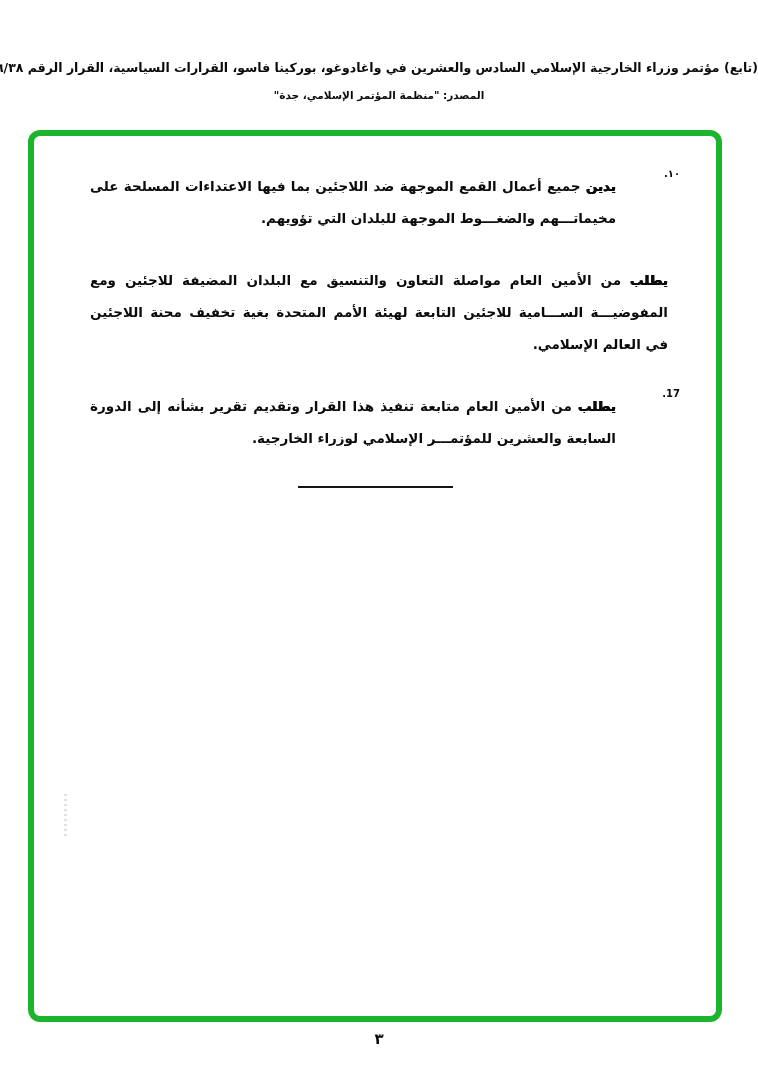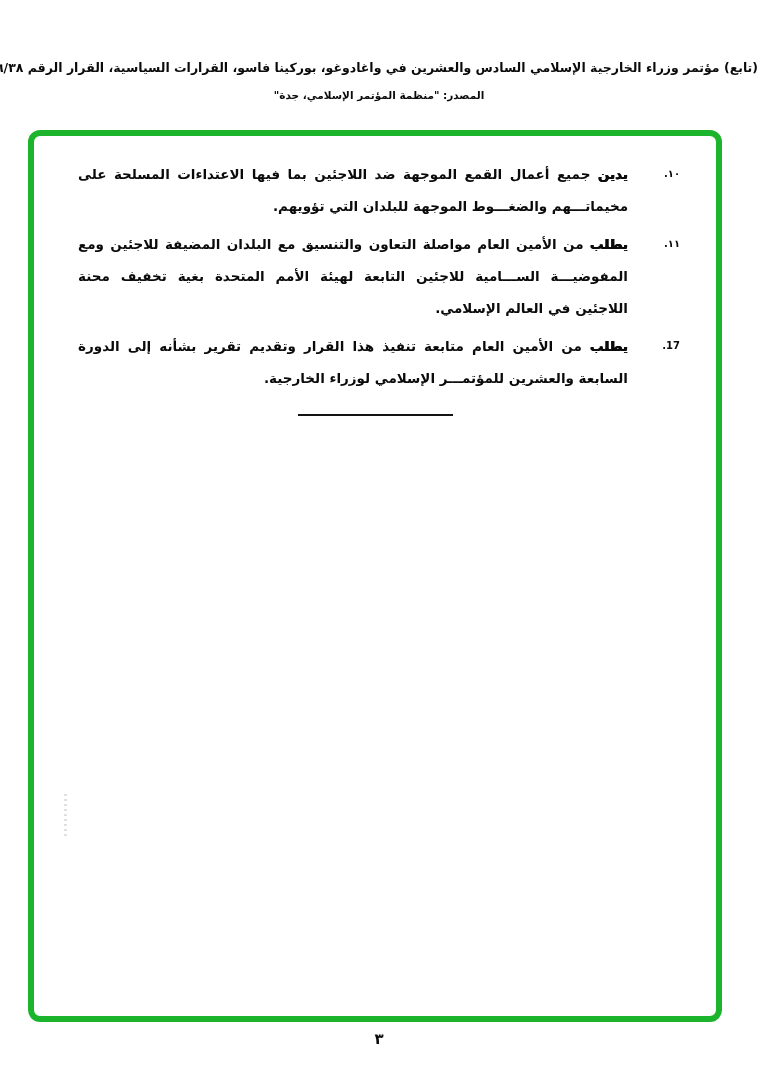--- a/index.html
+++ b/index.html
@@ -38,21 +38,21 @@
     display:flex;
     gap:10px;
     margin-bottom:6px;
   }
   .num{
     flex:0 0 42px;
     font-size:10px;font-weight:bold;line-height:32px;
   }
   .txt{
     flex:1;
-    margin:0;
+    margin:12px;
     font-size:13.5px;font-weight:bold;line-height:32px;
     text-align:justify;
   }
   .lead{
     text-shadow:0.4px 0 currentColor, -0.4px 0 currentColor;
   }
   .divider{
     width:155px;height:2px;background:#141414;
     margin:20px auto 0 auto;
   }
@@ -83,21 +83,20 @@
 
       <div class="item">
         <span class="num">١٠.</span>
         <p class="txt">
           <span class="lead">يدين</span>
           <span>جميع أعمال القمع الموجهة ضد اللاجئين بما فيها الاعتداءات المسلحة على مخيماتـــهم والضغـــوط الموجهة للبلدان التي تؤويهم.</span>
         </p>
       </div>
 
       <div class="item">
-        <span class="num">١١.</span>
         <p class="txt">
           <span class="lead">يطلب</span>
           <span>من الأمين العام مواصلة التعاون والتنسيق مع البلدان المضيفة للاجئين ومع المفوضيـــة الســـامية للاجئين التابعة لهيئة الأمم المتحدة بغية تخفيف محنة اللاجئين في العالم الإسلامي.</span>
         </p>
       </div>
 
       <div class="item">
         <span class="num">17.</span>
         <p class="txt">
           <span class="lead">يطلب</span>

